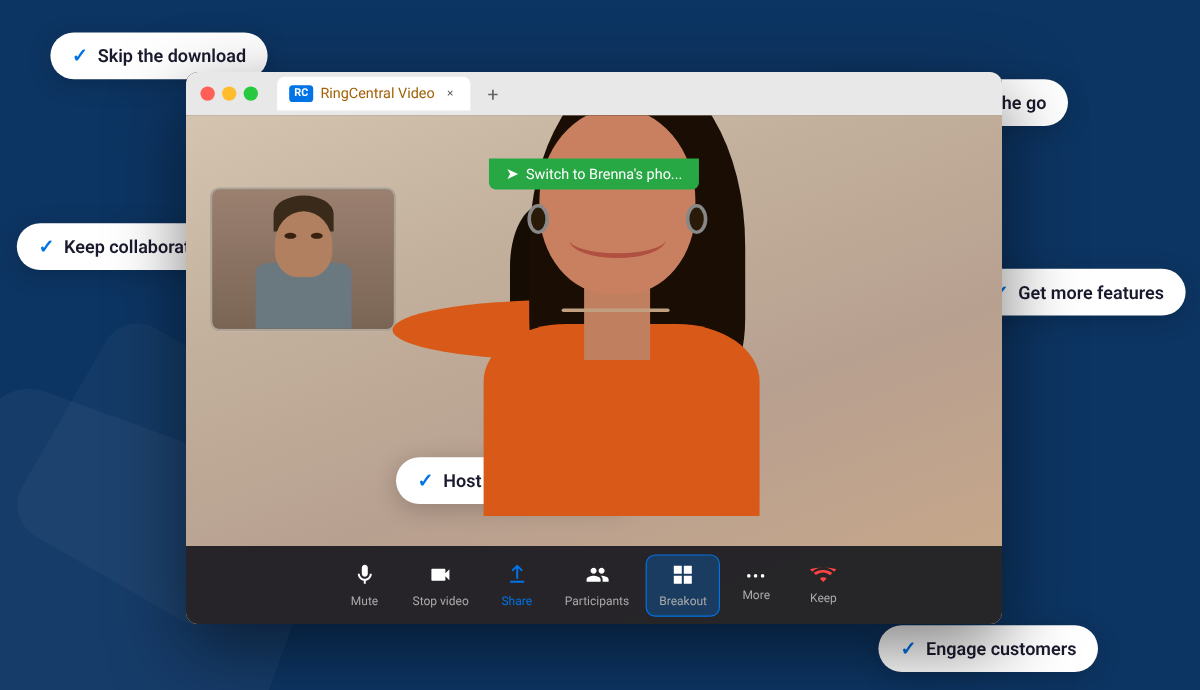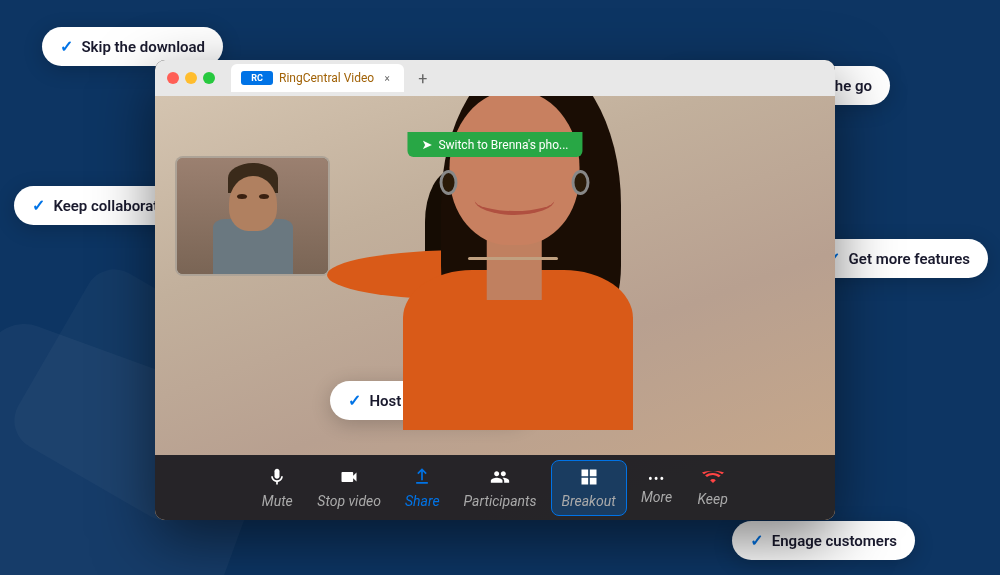--- a/index.html
+++ b/index.html
@@ -77,21 +77,21 @@
       gap: 6px;
       background: white;
       border-radius: 6px 6px 0 0;
       padding: 4px 10px;
       font-size: 12px;
       color: #333;
       height: 28px;
     }
 
     .tab-icon {
-      width: 32px;
+      width: 20px;
       height: 14px;
       background: #0073e6;
       border-radius: 3px;
       display: flex;
       align-items: center;
       justify-content: center;
       color: white;
       font-size: 9px;
       font-weight: bold;
     }
@@ -214,24 +214,23 @@
     .toolbar-item.leave .toolbar-icon {
       color: #ff4444;
     }
 
     .toolbar-icon {
       font-size: 18px;
       color: white;
     }
 
     .toolbar-label {
-      font-size: 14px;
+      font-size: 10px;
       color: #aaa;
       white-space: nowrap;
-      font-style: italic;
     }
 
     
     .feature-badge {
       position: absolute;
       background: white;
       border-radius: 24px;
       padding: 10px 18px;
       display: flex;
       align-items: center;
@@ -263,21 +262,21 @@
       top: 186px;
       left: 14px;
     }
 
     .badge-host {
       bottom: 100px;
       left: 175px;
     }
 
     .badge-get {
-      top: 239px;
+      top: 224px;
       right: 12px;
     }
 
     .badge-engage {
       bottom: 15px;
       right: 85px;
     }
   </style>
 </head>
 <body>

